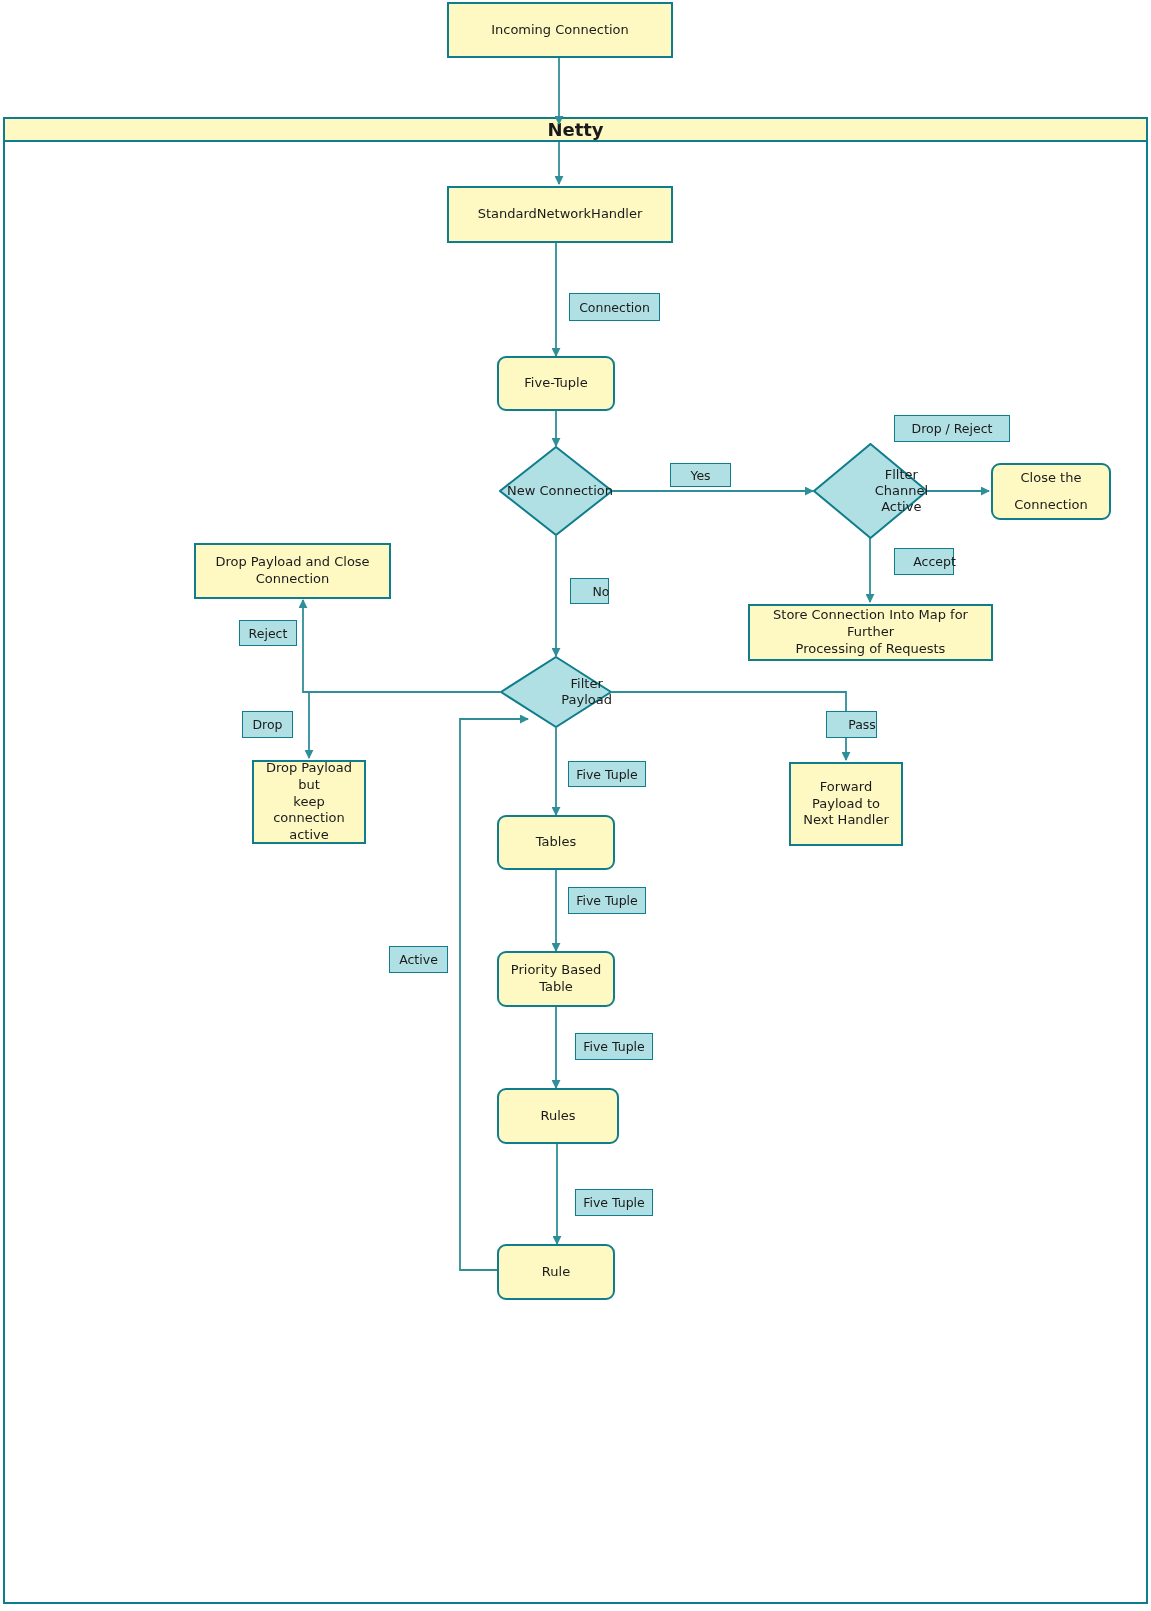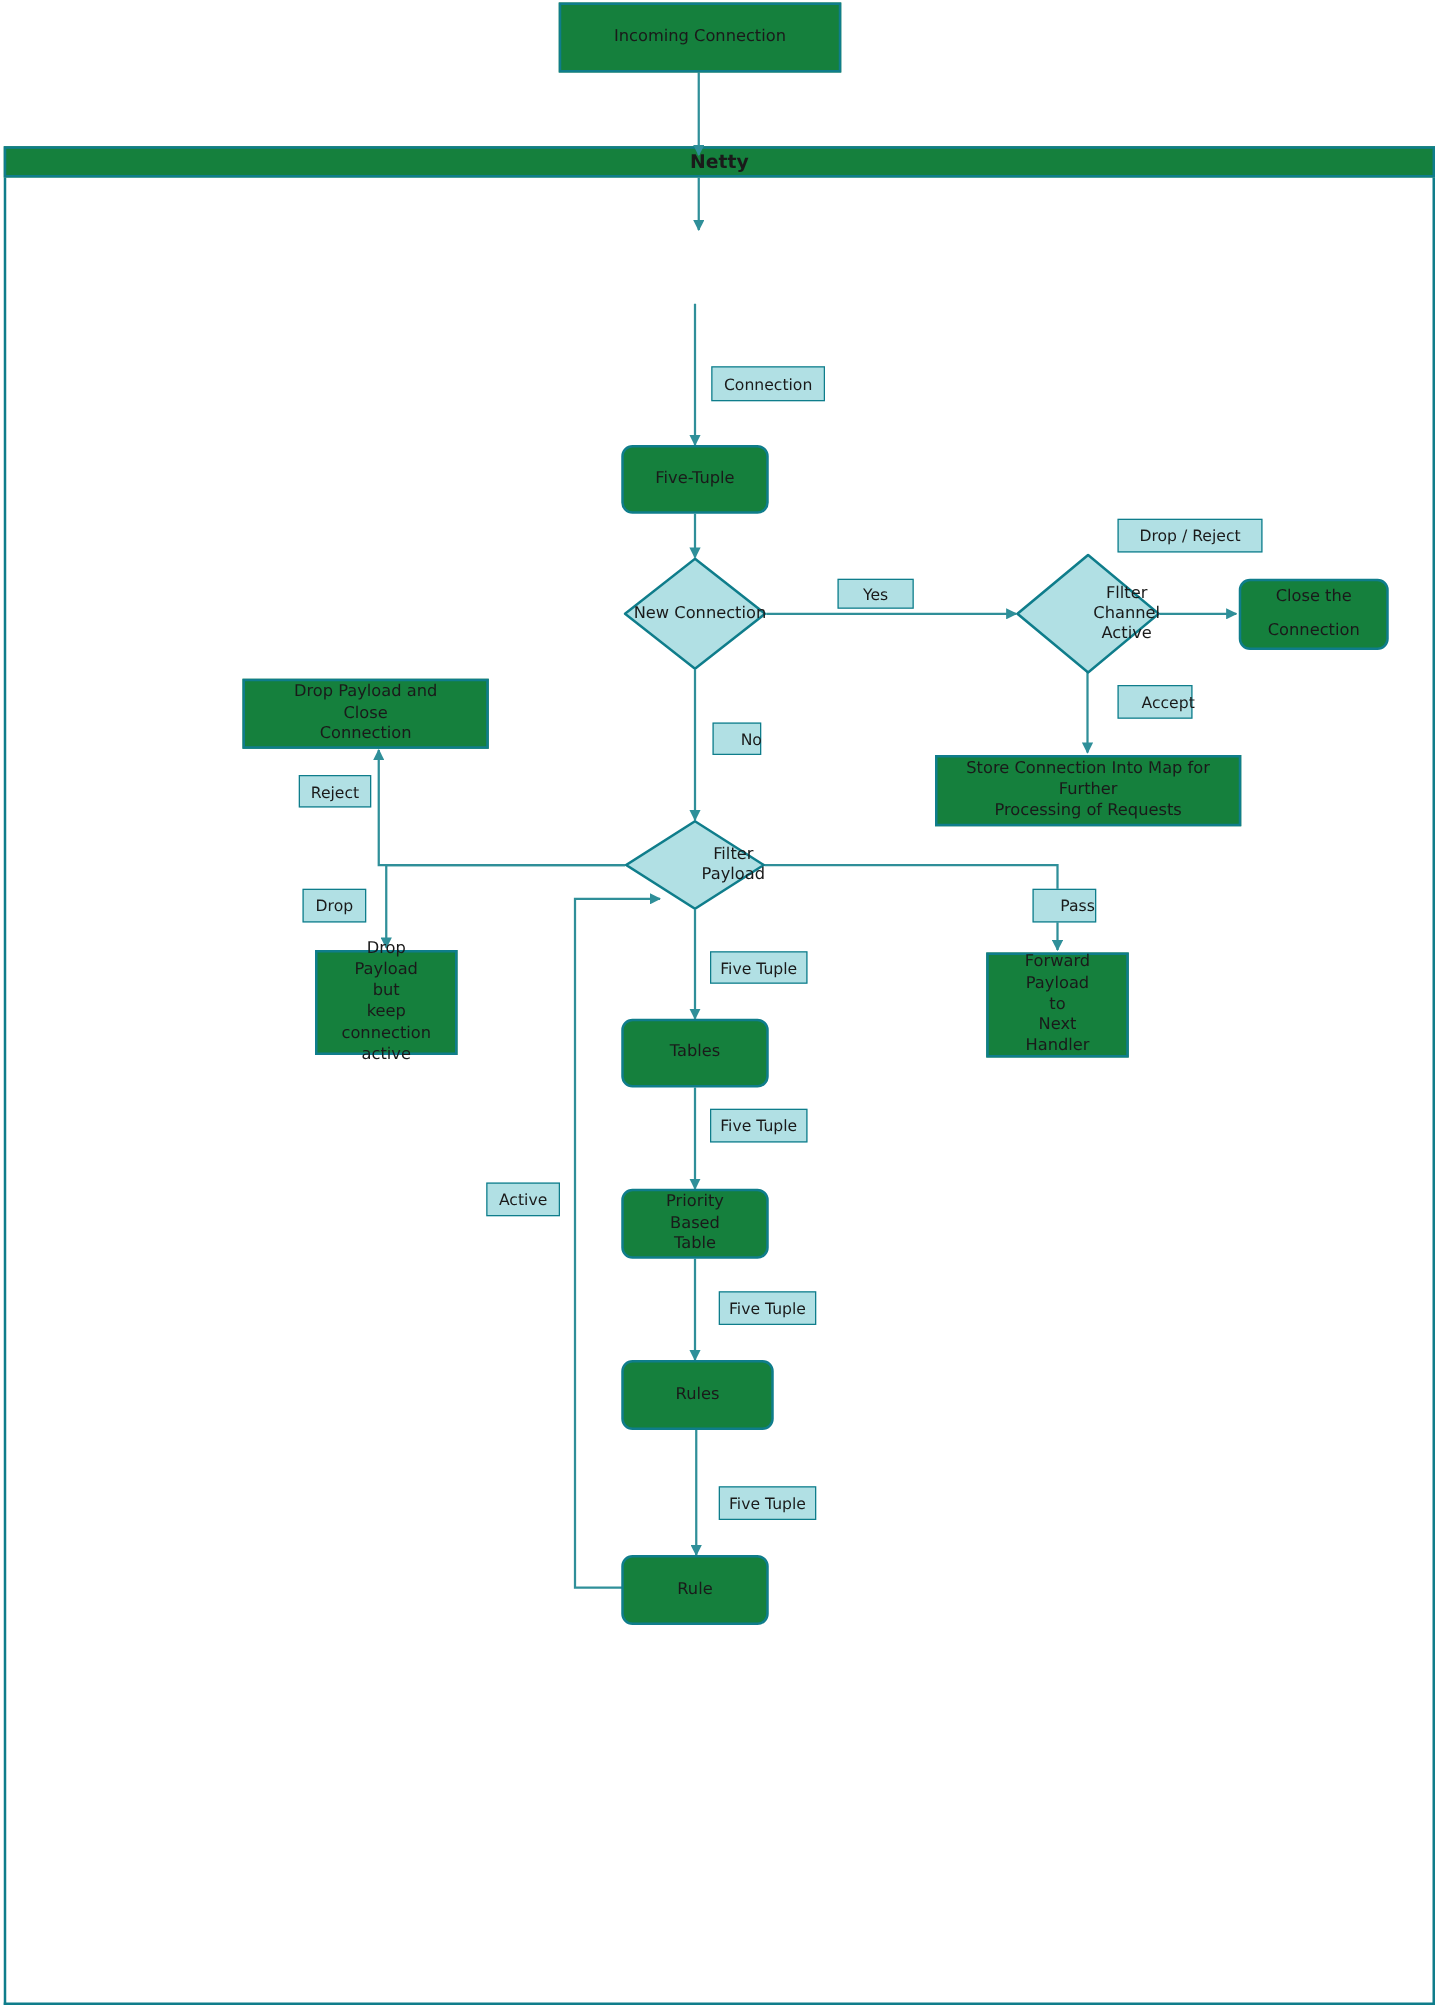--- a/index.html
+++ b/index.html
@@ -21,35 +21,35 @@
     position: absolute;
     left: 0;
     top: 0;
     width: 1151px;
     height: 1611px;
     pointer-events: none;
   }
   .node {
     position: absolute;
     box-sizing: border-box;
-    background: #15803d;
+    background: #fef9c3;
     border: 2px solid #0f7d8b;
     color: #1a1a1a;
     display: flex;
     align-items: center;
     justify-content: center;
     text-align: center;
     line-height: 1.3;
     font-size: 13px;
-    padding: 2px 22px;
+    padding: 2px 2px;
   }
   .node.rounded { border-radius: 9px; }
   .node.band {
     font-weight: bold;
-    font-size: 15px;
+    font-size: 18px;
   }
   .container-box {
     position: absolute;
     box-sizing: border-box;
     border: 2px solid #0f7d8b;
     border-top: none;
     background: transparent;
   }
   .edge-label {
     position: absolute;
@@ -134,20 +134,23 @@
       <path d="M 557 1144 L 557 1244"></path>
 
       <path d="M 498 1270 L 460 1270 L 460 719 L 528 719"></path>
     </g>
   </svg>
 
   <div class="node" style="left:447px; top:2px; width:226px; height:56px;">
     <span>Incoming Connection</span>
   </div>
 
+  <div class="node" style="left:447px; top:186px; width:226px; height:57px;">
+    <span>StandardNetworkHandler</span>
+  </div>
 
   <div class="edge-label" style="left:569px; top:293px; width:91px; height:28px;">
     <span>Connection</span>
   </div>
 
   <div class="node rounded" style="left:497px; top:356px; width:118px; height:55px;">
     <span>Five-Tuple</span>
   </div>
 
   <div class="diamond" style="left:499px; top:446px; width:114px; height:90px;">

